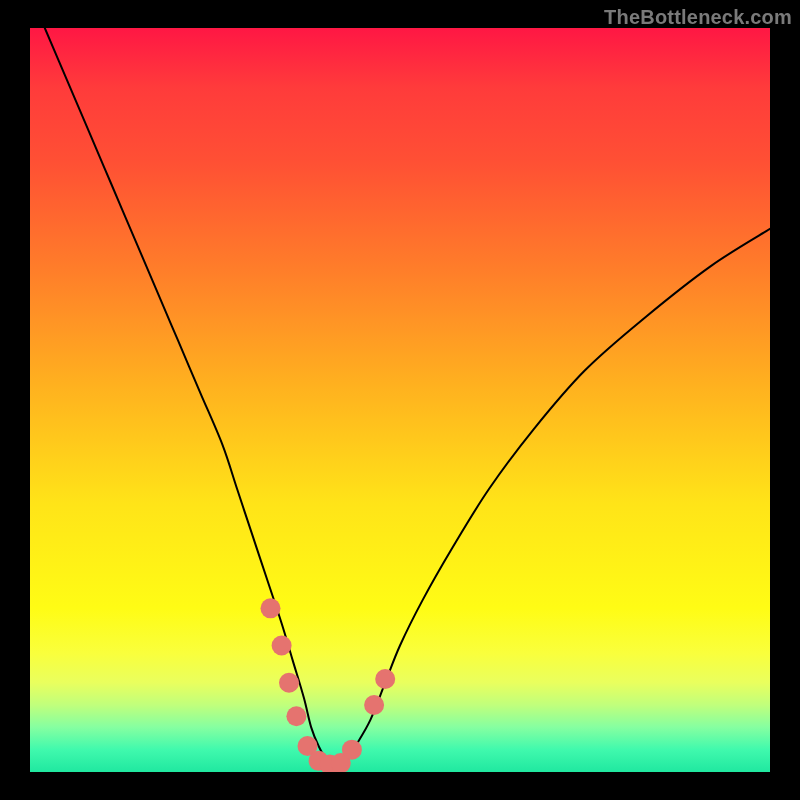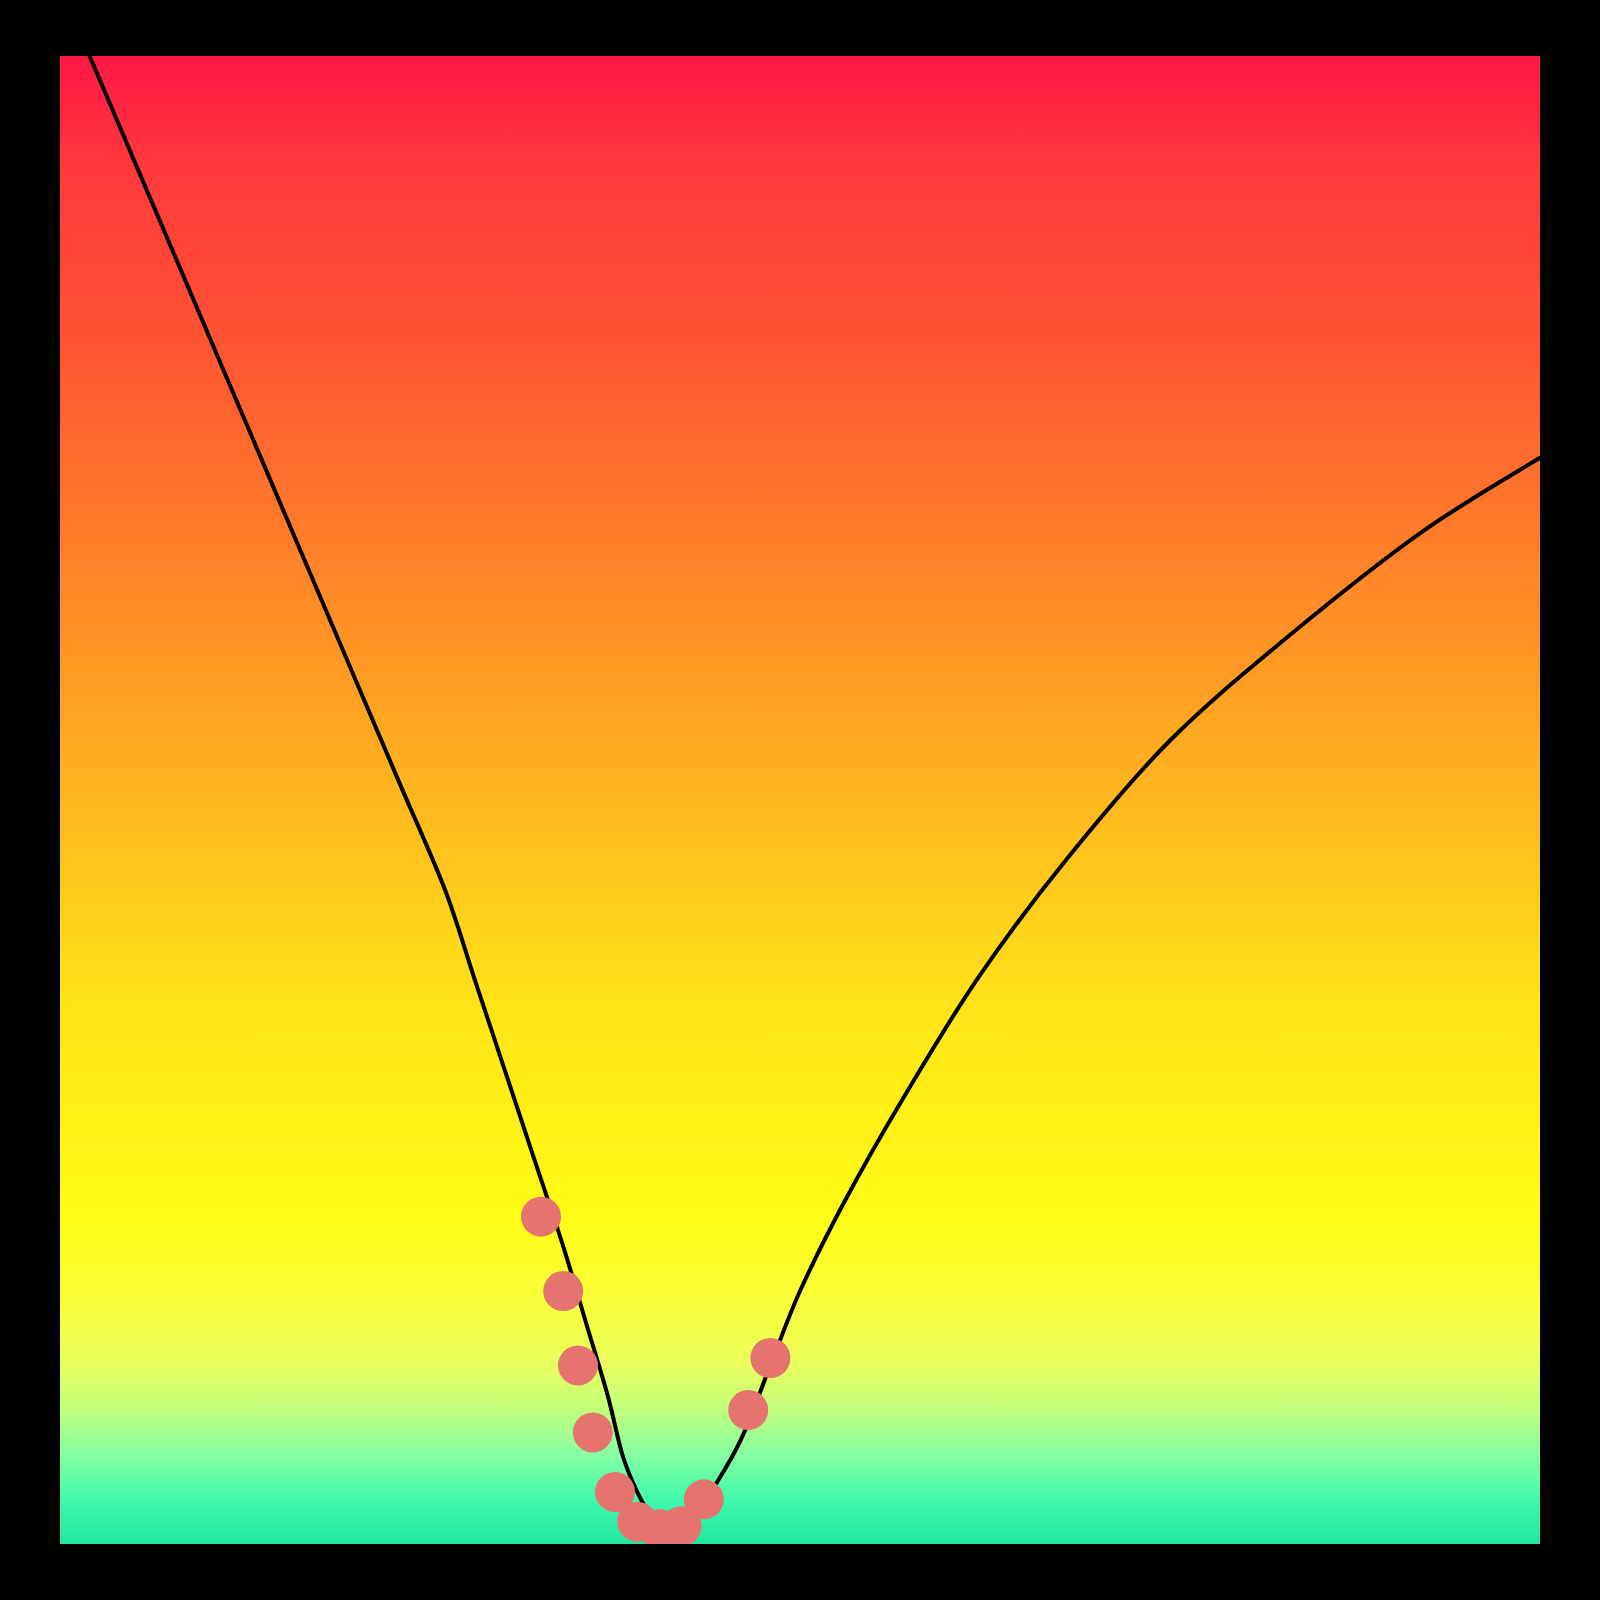--- a/index.html
+++ b/index.html
@@ -46,20 +46,21 @@
     position: absolute;
     inset: 0;
     width: 100%;
     height: 100%;
   }
 </style>
 </head>
 <body>
 
 <div class="frame">
+  <div class="watermark">TheBottleneck.com</div>
   <div class="plot-area">
     <svg class="curve-layer" viewBox="0 0 740 744" preserveAspectRatio="none">
       <path id="curve-path" fill="none" stroke="#000000" stroke-width="2" stroke-linecap="round" d="M 14.80 0.00 C 18.50 8.68, 29.60 34.72, 37.00 52.08 C 44.40 69.44, 51.80 86.80, 59.20 104.16 C 66.60 121.52, 74.00 138.88, 81.40 156.24 C 88.80 173.60, 96.20 190.96, 103.60 208.32 C 111.00 225.68, 118.40 243.04, 125.80 260.40 C 133.20 277.76, 140.60 295.12, 148.00 312.48 C 155.40 329.84, 162.80 347.20, 170.20 364.56 C 177.60 381.92, 186.23 400.52, 192.40 416.64 C 198.57 432.76, 202.27 446.40, 207.20 461.28 C 212.13 476.16, 217.07 491.04, 222.00 505.92 C 226.93 520.80, 231.87 535.68, 236.80 550.56 C 241.73 565.44, 247.28 581.56, 251.60 595.20 C 255.92 608.84, 259.00 620.00, 262.70 632.40 C 266.40 644.80, 270.72 658.44, 273.80 669.60 C 276.88 680.76, 278.73 691.30, 281.20 699.36 C 283.67 707.42, 286.13 712.75, 288.60 717.96 C 291.07 723.17, 293.53 727.51, 296.00 730.61 C 298.47 733.71, 300.93 735.57, 303.40 736.56 C 305.87 737.55, 308.33 737.55, 310.80 736.56 C 313.27 735.57, 315.73 733.71, 318.20 730.61 C 320.67 727.51, 321.90 724.41, 325.60 717.96 C 329.30 711.51, 335.47 702.46, 340.40 691.92 C 345.33 681.38, 350.27 667.12, 355.20 654.72 C 360.13 642.32, 363.83 631.16, 370.00 617.52 C 376.17 603.88, 383.57 589.00, 392.20 572.88 C 400.83 556.76, 410.70 539.40, 421.80 520.80 C 432.90 502.20, 445.23 481.12, 458.80 461.28 C 472.37 441.44, 487.17 421.60, 503.20 401.76 C 519.23 381.92, 536.50 360.84, 555.00 342.24 C 573.50 323.64, 593.23 307.52, 614.20 290.16 C 635.17 272.80, 659.83 252.96, 680.80 238.08 C 701.77 223.20, 730.13 207.08, 740.00 200.88"></path>
       <g id="marker-group">
           <circle cx="240.50" cy="580.32" r="10" fill="#e5736f"></circle>
           <circle cx="251.60" cy="617.52" r="10" fill="#e5736f"></circle>
           <circle cx="259.00" cy="654.72" r="10" fill="#e5736f"></circle>
           <circle cx="266.40" cy="688.20" r="10" fill="#e5736f"></circle>
           <circle cx="277.50" cy="717.96" r="10" fill="#e5736f"></circle>
           <circle cx="288.60" cy="732.84" r="10" fill="#e5736f"></circle>

